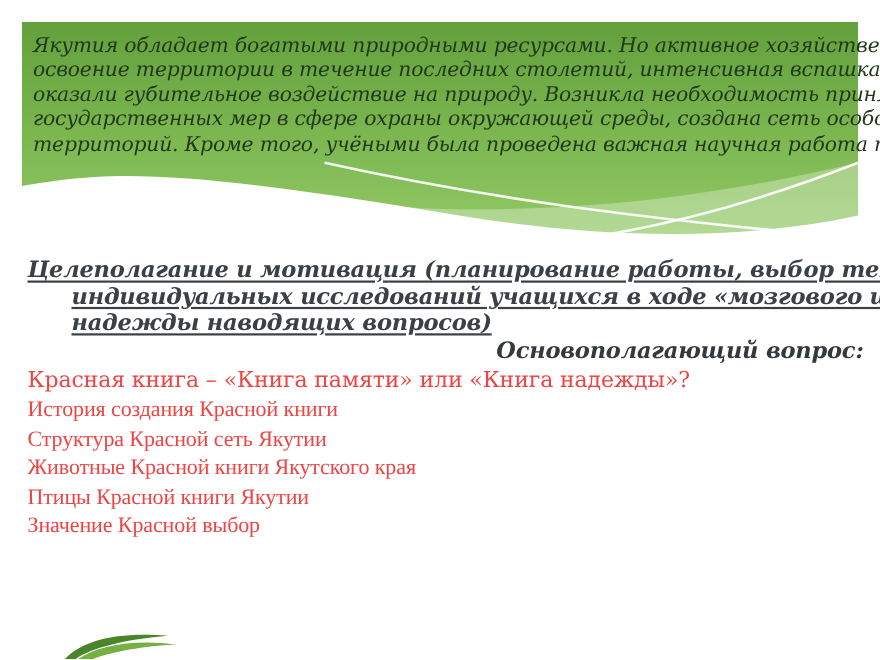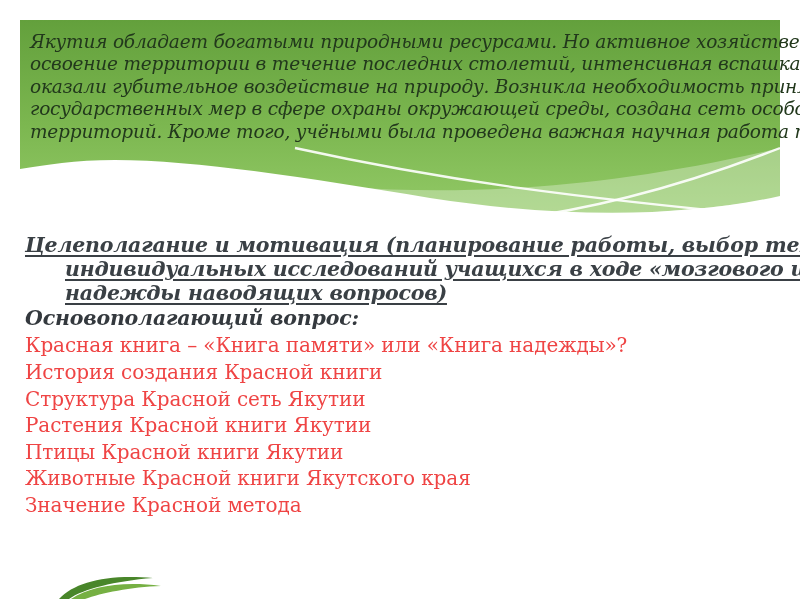--- a/index.html
+++ b/index.html
@@ -20,26 +20,26 @@
   .body-text{position:absolute;left:25px;top:233px;width:760px;}
   .line{white-space:nowrap;}
   .objective .line{
     font-weight:700;font-style:italic;font-size:20.5px;line-height:24px;
     color:#3a4045;text-decoration:underline;text-decoration-thickness:1.5px;text-underline-offset:3px;
     letter-spacing:-0.2px;
   }
   .objective .indent{padding-left:40px;}
   .bold-label{
     font-weight:700;font-style:italic;font-size:20.5px;line-height:27px;
-    color:#34393e;letter-spacing:-0.2px;white-space:nowrap;
+    color:#34393e;letter-spacing:-0.2px;white-space:nowrap;text-align:right;
   }
   .plain-line{
     font-size:20px;line-height:27px;color:#ef4444;letter-spacing:-0.1px;white-space:nowrap;
   }
-  .topic{line-height:26.5px;}
+  .topic{line-height:26.5px;font-family:Liberation Serif, serif;}
   
   .corner{position:absolute;left:57px;top:573px;width:106px;height:26px;}
   .corner svg{display:block;width:106px;height:26px;}
 </style>
 </head>
 <body>
 
 <div class="slide">
 
   <div class="header">
@@ -79,24 +79,23 @@
       <div class="line">Целеполагание и мотивация (планирование работы, выбор тем</div>
       <div class="line indent">индивидуальных исследований учащихся в ходе «мозгового штурма»,</div>
       <div class="line indent">надежды наводящих вопросов)</div>
     </div>
 
     <div class="bold-label">Основополагающий вопрос:</div>
     <div class="plain-line">Красная книга – «Книга памяти» или «Книга надежды»?</div>
 
     <div class="plain-line topic">История создания Красной книги</div>
     <div class="plain-line topic">Структура Красной сеть Якутии</div>
-    <div class="plain-line topic">Растения Красной книги Якутии</div>
+    <div class="plain-line topic">Животные Красной книги Якутского края</div>
     <div class="plain-line topic">Птицы Красной книги Якутии</div>
-    <div class="plain-line topic">Животные Красной книги Якутского края</div>
-    <div class="plain-line topic">Значение Красной метода</div>
+    <div class="plain-line topic">Значение Красной выбор</div>
   </div>
 
   <div class="corner">
     <svg viewBox="0 0 106 26" aria-hidden="true">
       <path fill="#49862a" d="M2,26 C18,9 50,1 96,5 C58,8 26,16 12,26 Z"></path>
       <path fill="#76b043" d="M14,26 C34,13 66,8 104,13 C74,14 44,20 28,26 Z"></path>
     </svg>
   </div>
 
 </div>

